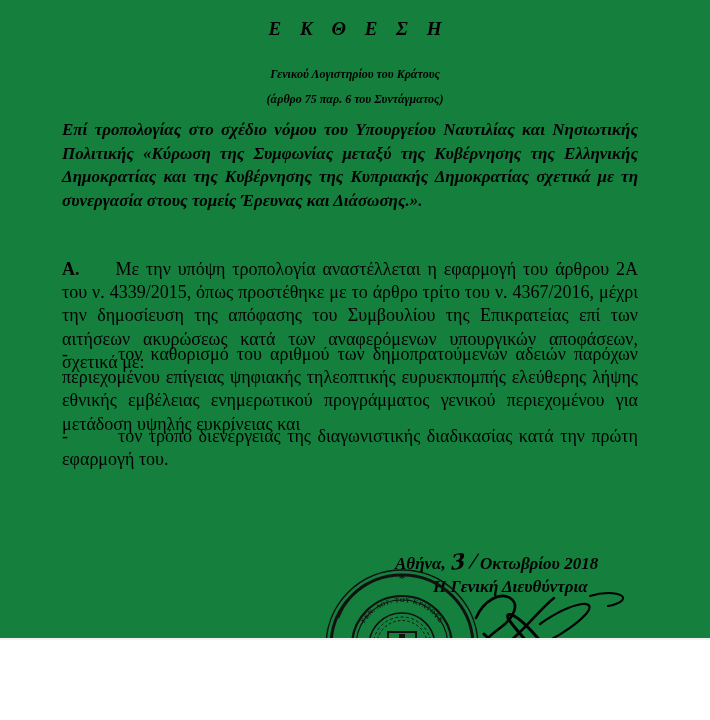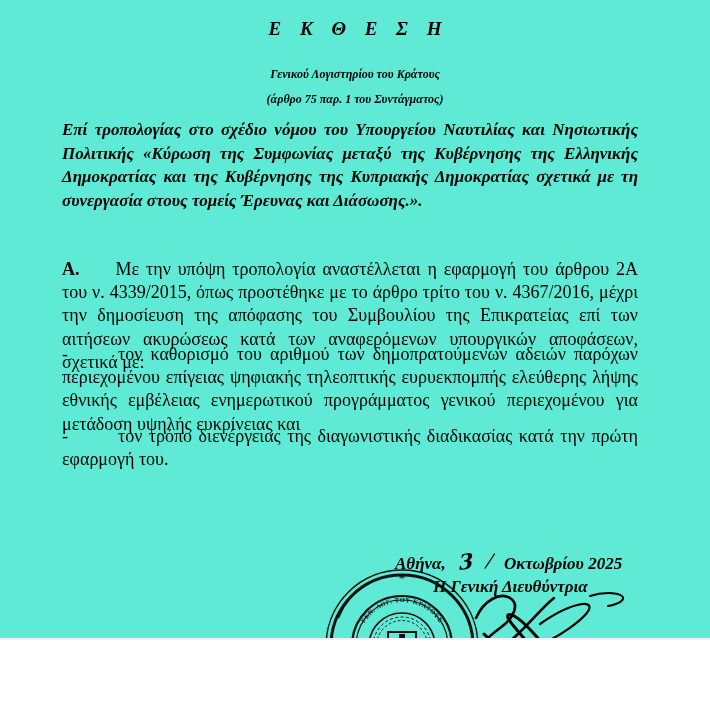--- a/index.html
+++ b/index.html
@@ -4,21 +4,21 @@
 <style>
   html, body {
     margin: 0;
     padding: 0;
     background: #ffffff;
   }
   #page {
     position: relative;
     width: 710px;
     height: 640px;
-    background: #5eead4;
+    background: #15803d;
     overflow: hidden;
     font-family: "Liberation Serif", "DejaVu Serif", serif;
     color: #000000;
   }
 
   
   .doc-title {
     position: absolute;
     left: 0;
     top: 18px;
@@ -97,21 +97,21 @@
     top: 548px;
     width: 315px;
   }
   .date-line {
     font-weight: bold;
     font-style: italic;
     font-size: 17px;
     white-space: nowrap;
     display: flex;
     align-items: baseline;
-    gap: 11px;
+    gap: 3px;
   }
   .handwritten-day {
     font-family: "DejaVu Serif", serif;
     font-style: italic;
     font-weight: bold;
     font-size: 21px;
     transform: rotate(-8deg) skewX(-6deg);
     display: inline-block;
     padding: 0 2px;
   }
@@ -170,21 +170,21 @@
 </style>
 </head>
 <body>
 
 <div id="page">
 
   <div class="doc-title">Ε Κ Θ Ε Σ Η</div>
 
   <div class="subtitle-block">
     <div class="subtitle-line">Γενικού Λογιστηρίου του Κράτους</div>
-    <div class="subtitle-line">(άρθρο 75 παρ. 1 του Συντάγματος)</div>
+    <div class="subtitle-line">(άρθρο 75 παρ. 6 του Συντάγματος)</div>
   </div>
 
   <div class="lead-para">Επί τροπολογίας στο σχέδιο νόμου του Υπουργείου Ναυτιλίας και Νησιωτικής Πολιτικής «Κύρωση της Συμφωνίας μεταξύ της Κυβέρνησης της Ελληνικής Δημοκρατίας και της Κυβέρνησης της Κυπριακής Δημοκρατίας σχετικά με τη συνεργασία στους τομείς Έρευνας και Διάσωσης.».</div>
 
   <div class="body-block" id="section-a">
     <span class="marker">Α.</span><span class="tabgap"></span><span>Με την υπόψη τροπολογία αναστέλλεται η εφαρμογή του άρθρου 2Α του ν. 4339/2015, όπως προστέθηκε με το άρθρο τρίτο του ν. 4367/2016, μέχρι την δημοσίευση της απόφασης του Συμβουλίου της Επικρατείας επί των αιτήσεων ακυρώσεως κατά των αναφερόμενων υπουργικών αποφάσεων, σχετικά με:</span>
   </div>
 
   <div class="body-block" id="bullet-1">
     <span class="bullet-dash">-</span><span class="bullet-gap"></span><span>τον καθορισμό του αριθμού των δημοπρατούμενων αδειών παρόχων περιεχομένου επίγειας ψηφιακής τηλεοπτικής ευρυεκπομπής ελεύθερης λήψης εθνικής εμβέλειας ενημερωτικού προγράμματος γενικού περιεχομένου για μετάδοση υψηλής ευκρίνειας και</span>
@@ -193,21 +193,21 @@
   <div class="body-block" id="bullet-2">
     <span class="bullet-dash">-</span><span class="bullet-gap"></span><span>τον τρόπο διενέργειας της διαγωνιστικής διαδικασίας κατά την πρώτη εφαρμογή του.</span>
   </div>
 
 
   <div class="sig-area">
     <div class="date-line">
       <span>Αθήνα,</span>
       <span class="handwritten-day">3</span>
       <span class="hand-slash">/</span>
-      <span>Οκτωβρίου 2025</span>
+      <span>Οκτωβρίου 2018</span>
     </div>
     <div class="role-line">Η Γενική Διευθύντρια</div>
   </div>
 
   <svg class="ink-signature" viewBox="0 0 190 100">
     <path d="M6 30 C14 12, 30 4, 40 10 C50 16, 44 30, 30 40 C18 49, 10 56, 14 62
              C18 68, 34 60, 50 44 C64 30, 76 16, 84 10" fill="none" stroke="#000" stroke-width="2.6" stroke-linecap="round"></path>
     <path d="M14 46 C26 58, 44 74, 58 86 C66 93, 72 95, 74 90 C77 82, 66 64, 52 48
              C42 36, 36 30, 38 27 C41 24, 52 32, 66 48 C80 64, 90 76, 96 80" fill="none" stroke="#000" stroke-width="3" stroke-linecap="round"></path>
     <path d="M70 36 C84 26, 100 18, 112 16 C120 15, 122 19, 116 26

